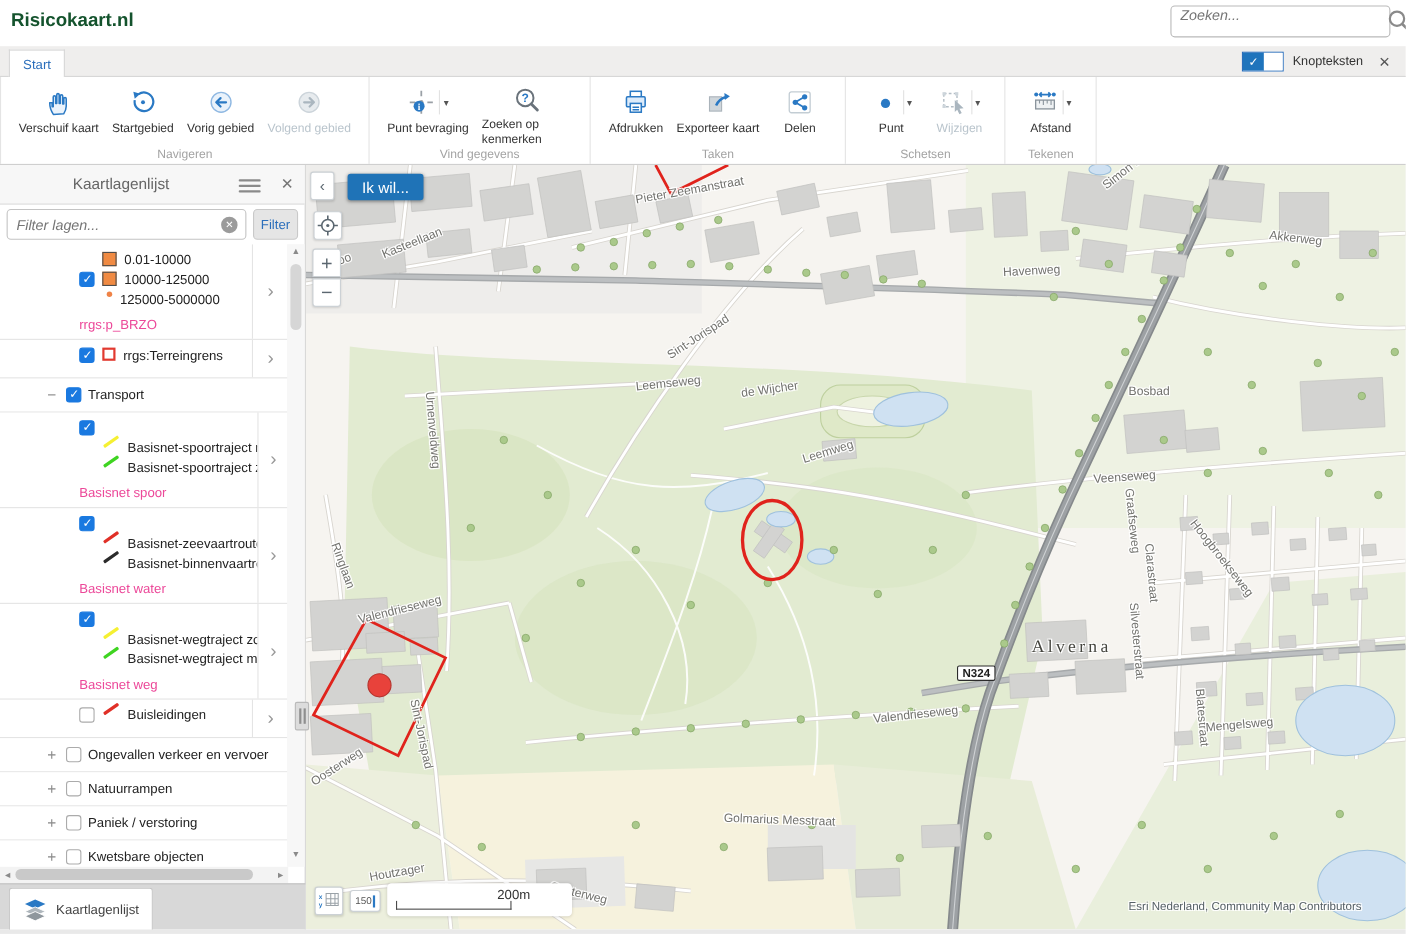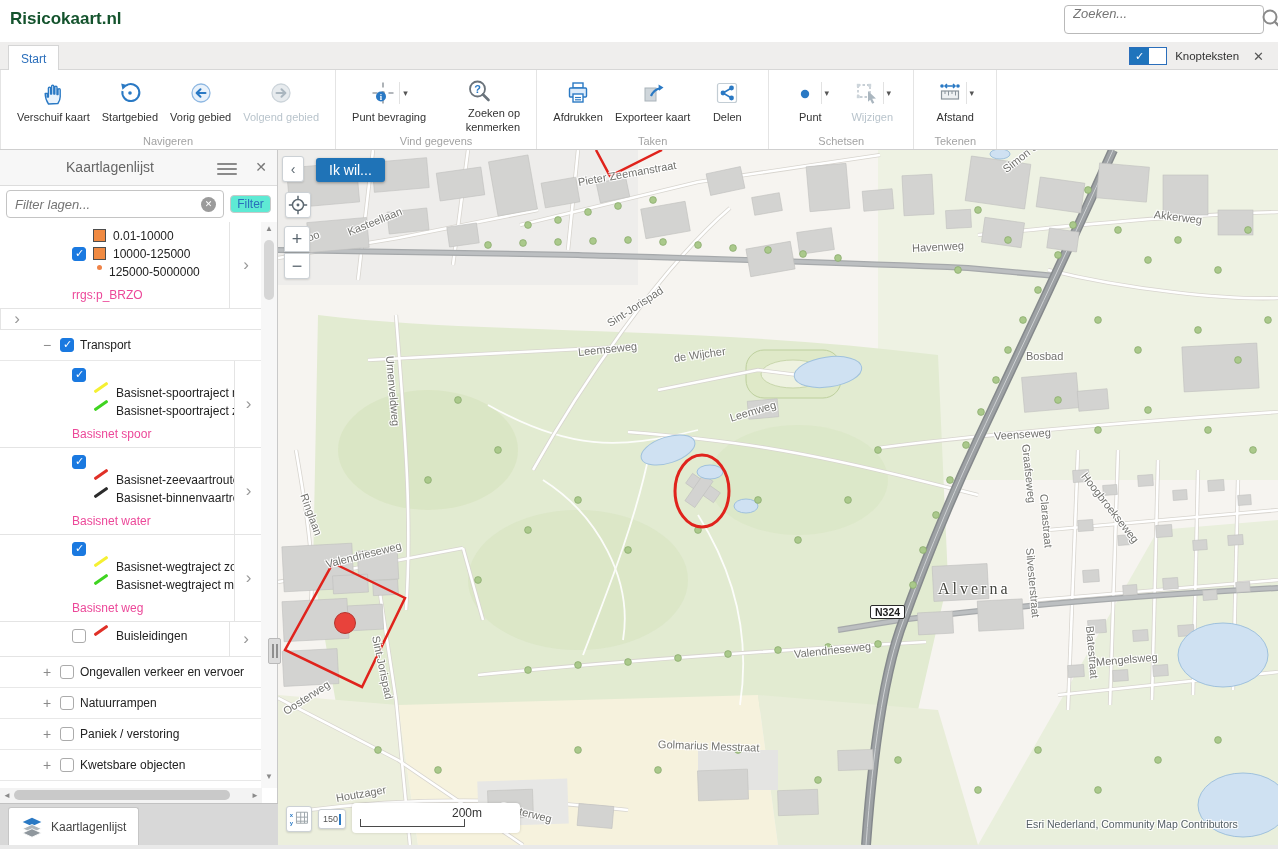--- a/index.html
+++ b/index.html
@@ -25,39 +25,39 @@
 
   
   #toolbar{position:absolute;left:0;top:70px;width:100%;height:80px;background:#fff;border-bottom:1px solid #cfcfcf;display:flex}
   .tgroup{position:relative;border-right:1px solid #e4e4e4;padding:6px 12px 16px 12px;display:flex;gap:4px}
   .tgroup:first-child{border-left:1px solid #e4e4e4}
   .glabel{position:absolute;left:0;bottom:2px;width:100%;text-align:center;font-size:11px;color:#a3a3a3}
   .tbtn{display:flex;flex-direction:column;align-items:center;min-width:58px;padding:2px 4px;cursor:pointer}
   .ticonrow{display:flex;align-items:center;height:30px}
   .tsep{width:1px;height:22px;background:#e2e2e2;margin:0 3px}
   .caret{font-size:9px;color:#555}
-  .tlabel{font-size:11px;color:#333;margin-top:3px;text-align:right;line-height:1.25;max-width:82px}
+  .tlabel{font-size:11px;color:#333;margin-top:3px;text-align:left;line-height:1.25;max-width:82px}
   .tbtn.disabled{cursor:default}
   .tbtn.disabled .tlabel{color:#b9c4cc}
 
   
   #content{position:absolute;left:0;top:150px;width:100%;height:695px}
 
   
   #panel{position:absolute;left:0;top:0;width:278px;height:695px;background:#fff;border-right:1px solid #c9c9c9}
   .phead{position:absolute;left:0;top:0;width:100%;height:36px;background:#f7f7f7;border-bottom:1px solid #ddd}
   .ptitle{position:absolute;left:0;top:9px;width:220px;text-align:center;font-size:14px;color:#666}
   .pham{position:absolute;right:40px;top:10px;width:20px;height:16px;cursor:pointer}
   .pham i{display:block;height:2px;background:#8a8a8a;margin:3px 0;border-radius:1px}
   .pclose{position:absolute;right:10px;top:9px;font-size:14px;color:#777;cursor:pointer}
   .pfilter{position:absolute;left:0;top:36px;width:100%;height:36px;display:flex;align-items:center;padding:0 6px;gap:6px}
   .finput{flex:1;height:28px;border:1px solid #c4c4c4;border-radius:4px;display:flex;align-items:center;background:#fff}
   .finput input{flex:1;border:none;outline:none;font-style:italic;font-size:13px;color:#555;padding:0 8px;background:transparent;font-family:"Liberation Sans",sans-serif}
   .fclear{width:15px;height:15px;border-radius:50%;background:#9b9b9b;color:#fff;font-size:9px;line-height:15px;text-align:center;margin-right:7px;cursor:pointer}
-  .fbtn{width:46px;height:18px;background:#5eead4;border:1px solid #c9c9c9;border-radius:4px;color:#2a6ebb;font-size:12px;cursor:pointer}
+  .fbtn{width:46px;height:28px;background:#e5e5e5;border:1px solid #c9c9c9;border-radius:4px;color:#2a6ebb;font-size:12px;cursor:pointer}
 
   #tree{position:absolute;left:0;top:72px;width:262px;height:566px;overflow:hidden;font-size:12px;color:#222}
   .tl-block{display:flex;border-bottom:1px solid #e4e4e4}
   .tl-main{flex:1;padding:6px 0 6px 72px}
   .tl-row{display:flex;align-items:flex-start;min-height:17px;margin:1px 0}
   .tl-cbslot{width:21px;display:flex;align-items:center}
   .tl-text{margin-left:7px;white-space:nowrap;overflow:hidden;max-width:118px}
   .tl-name{margin-left:0;margin-top:6px;color:#ec4899;transform:translateX(0px)}
   .tl-exp{width:33px;border-left:1px solid #e4e4e4;display:flex;align-items:center;justify-content:center;color:#999;font-size:17px;cursor:pointer}
   .tree-group{display:flex;align-items:center;height:31px;border-bottom:1px solid #e8e8e8;gap:6px}
@@ -327,20 +327,29 @@
               <div class="tl-row">
                 <span class="tl-cbslot"></span>
                 <span class="sw sw-dot-orange"></span>
                 <span class="tl-text">125000-5000000</span>
               </div>
               <div class="tl-name">rrgs:p_BRZO</div>
             </div>
             <div class="tl-exp">›</div>
           </div>
           <div class="tl-block">
+            <div class="tl-main">
+              <div class="tl-row" style="min-height: 20px;">
+                <span class="tl-cbslot">
+                  <span class="cbx checked"></span>
+                </span>
+                <span class="sw sw-square-red-outline"></span>
+                <span class="tl-text">rrgs:Terreingrens</span>
+              </div>
+            </div>
             <div class="tl-exp">›</div>
           </div>
           <div class="tree-group" style="padding-left: 40px;">
             <span class="tg-toggle">−</span>
             <span class="cbx checked"></span>
             <span class="tg-label">Transport</span>
           </div>
           <div class="tl-block">
             <div class="tl-main">
               <div class="tl-row">

